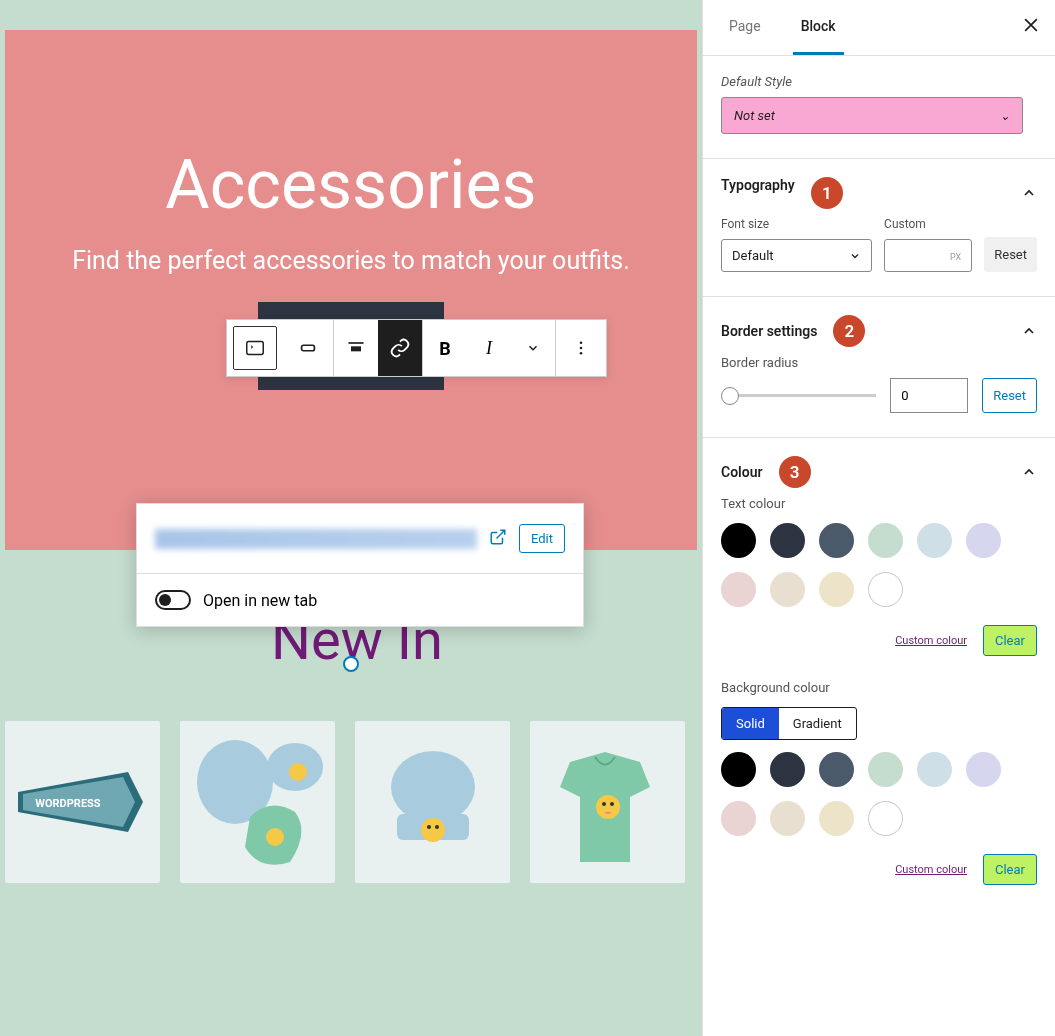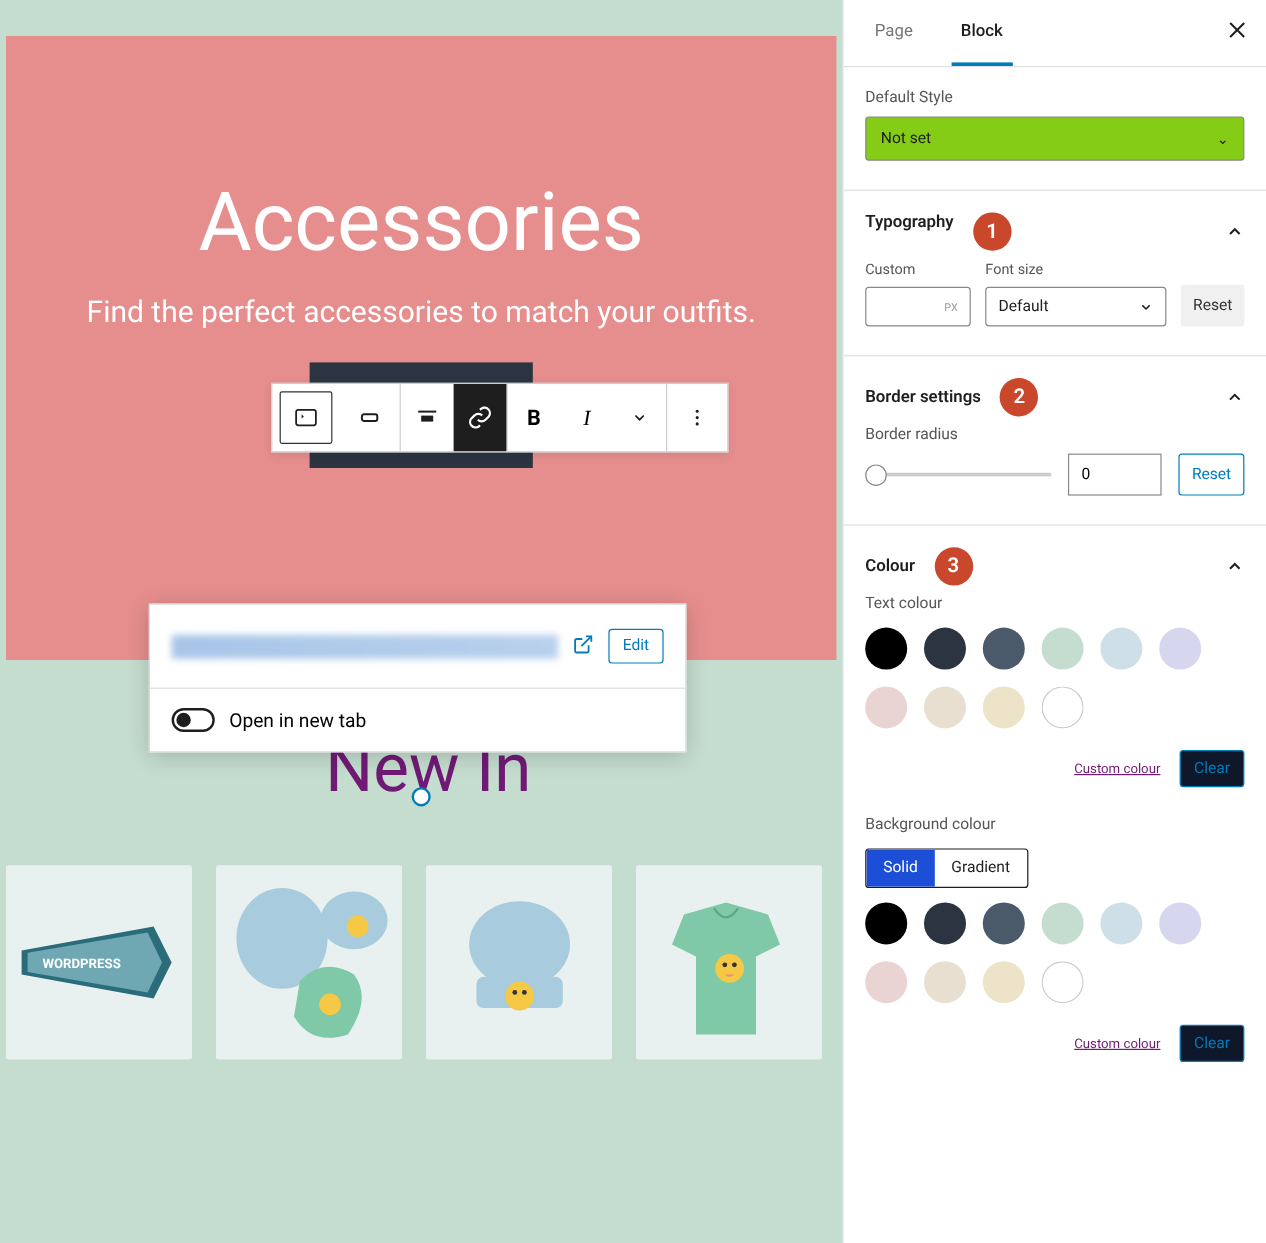--- a/index.html
+++ b/index.html
@@ -12,41 +12,41 @@
 .hero h1 { color: #fff; font-size: 68px; font-weight: 400; margin-bottom: 18px; }
 .hero p { color: #fff; font-size: 25px; font-weight: 400; line-height: 1.4; }
 .shop-btn { display: inline-block; background: #2b3440; color: #fff; font-size: 27px; font-weight: 500; padding: 28px 34px; margin-top: 24px; }
 .toolbar { position: absolute; top: 319px; left: 226px; display: flex; background: #fff; border: 1px solid #ccc; box-shadow: 0 2px 8px rgba(0,0,0,.1); }
 .tb-group { display:flex; border-right: 1px solid #ccc; }
 .tb-btn { width: 50px; height: 56px; display: flex; align-items: center; justify-content: center; cursor: pointer; }
 .tb-btn.wide { width: 44px; }
 .tb-btn svg, .tb-btn span { pointer-events: none; }
 .tb-btn.active { background: #1e1e1e; color: #fff; }
 .tb-first { border: 1px solid #333; margin: 6px; border-radius: 2px; width: 44px; height: 44px; }
-.popover { position: absolute; top: 503px; left: 124px; width: 448px; background: #fff; box-shadow: 0 3px 18px rgba(0,0,0,.2); border: 1px solid #ddd; }
+.popover { position: absolute; top: 503px; left: 136px; width: 448px; background: #fff; box-shadow: 0 3px 18px rgba(0,0,0,.2); border: 1px solid #ddd; }
 .popover-inner { padding: 20px 18px; display: flex; align-items: center; gap: 12px; }
 .url-blur { flex: 1; height: 20px; background: linear-gradient(90deg,#a8c5e8 0,#b8d0ed 100%); filter: blur(3px); }
 .ext-icon { color: #0073aa; }
 .edit-btn { border: 1.5px solid #007cba; color: #007cba; background: #fff; padding: 6px 11px; border-radius: 3px; font-size: 13px; }
 .popover-row2 { border-top: 1px solid #ddd; padding: 16px 18px; display: flex; align-items: center; gap: 12px; }
 .toggle { width: 36px; height: 20px; border: 2px solid #1e1e1e; border-radius: 10px; position: relative; }
 .toggle::after { content:""; position:absolute; left:2px; top:2px; width:12px; height:12px; background:#1e1e1e; border-radius:50%; }
 .selection-handle { position:absolute; left:50%; top:656px; transform:translateX(-50%); width:16px; height:16px; border:2px solid #007cba; border-radius:50%; background:#fff; }
 .newin { text-align:center; color:#701a75; font-size:56px; font-weight:400; margin:57px 0 48px;padding-left:12px; }
 .products { display:flex; gap:20px; padding:0 5px 10px 5px; }
 .product { width:155px; height:162px; background:#e8f0f0; border-radius:2px; display:flex; align-items:center; justify-content:center; overflow:hidden; }
 
 .sidebar { flex:1; background:#fff; border-left:1px solid #e0e0e0; overflow-y:auto; font-size:13px; color:#1e1e1e; }
 .sb-tabs { display:flex; border-bottom:1px solid #e0e0e0; padding:0 18px; position:relative; }
 .sb-tab { padding:18px 8px; margin-right:24px; color:#757575; cursor:pointer; font-size:14px; }
 .sb-tab.active { color:#1e1e1e; font-weight:500; border-bottom:3px solid #007cba; }
 .sb-close { position:absolute; right:14px; top:15px; cursor:pointer; font-size:20px; }
-.sb-section { padding:18px 18px 24px 18px; border-bottom:1px solid #e0e0e0; }
+.sb-section { padding:18px 32px 24px 18px; border-bottom:1px solid #e0e0e0;font-style:italic; }
 .sb-label { font-size:13px; color:#555; margin-bottom:8px; }
-.sb-select { width:100%; border:1px solid #888; border-radius:3px; padding:10px 12px; font-size:13px; background:#84cc16; display:flex; justify-content:space-between; align-items:center; }
+.sb-select { width:100%; border:1px solid #888; border-radius:3px; padding:10px 12px; font-size:13px; background:#f9a8d4; display:flex; justify-content:space-between; align-items:center; }
 .sb-panel-head { display:flex; align-items:center; justify-content:space-between; padding:18px 18px; border-bottom:1px solid #e0e0e0; }
 .sb-panel-head.open { border-bottom:none; padding-bottom:8px; }
 .sb-panel-title { font-size:14px; font-weight:600; }
 .badge { width:32px; height:32px; background:#c9472b; color:#fff; border-radius:50%; display:inline-flex; align-items:center; justify-content:center; font-size:17px; font-weight:600; margin-left:16px; }
 .sb-panel-body { padding:0 18px 24px 18px; border-bottom:1px solid #e0e0e0; }
 .sb-row { display:flex; gap:12px; align-items:flex-end; }
 .sb-field { flex:1; }
 .sb-field label { font-size:12px; color:#555; display:block; margin-bottom:8px; }
 .sb-smselect { border:1px solid #888; border-radius:3px; padding:8px 10px; width:100%; display:flex; justify-content:space-between; align-items:center; font-size:13px; }
 .sb-input { border:1px solid #888; border-radius:3px; padding:8px 10px; width:100%; font-size:13px; text-align:left; }
@@ -54,21 +54,21 @@
 .reset-btn.outline { background:#fff; border:1px solid #007cba; color:#007cba; padding:9px 10px; }
 .slider-row { display:flex; align-items:center; gap:14px; }
 .slider-track { flex:1; height:3px; background:#ccc; position:relative; }
 .slider-thumb { position:absolute; left:0; top:-7px; width:18px; height:18px; border:1px solid #888; background:#fff; border-radius:50%; }
 .num-input { width:78px; border:1px solid #888; padding:9px 10px; font-size:13px; }
 .swatches { display:flex; flex-wrap:wrap; gap:14px; margin-top:12px; }
 .swatch { width:35px; height:35px; border-radius:50%; cursor:pointer; }
 .swatch.outline { box-shadow: inset 0 0 0 1px #ccc; }
 .sb-actions { display:flex; justify-content:flex-end; align-items:center; gap:16px; margin-top:18px; }
 .link-btn { color:#701a75; text-decoration:underline; font-size:11px; cursor:pointer; }
-.clear-btn { border:1px solid #007cba; color:#007cba; background:#0f172a; padding:7px 11px; border-radius:3px; font-size:13px; }
+.clear-btn { border:1px solid #007cba; color:#007cba; background:#bef264; padding:7px 11px; border-radius:3px; font-size:13px; }
 .seg { display:inline-flex; border-radius:3px; overflow:hidden; border:1px solid #1e1e1e; margin-top:4px; }
 .seg-opt { padding:8px 14px; font-size:13px; cursor:pointer; }
 .seg-opt.on { background:#1d4ed8; color:#fff; }
 .px-suffix { font-size:9px; color:#999; }
 .chev { font-size:12px; }
 </style>
 </head>
 <body>
 
 <div class="editor">
@@ -212,33 +212,33 @@
     <div style="display:flex;align-items:flex-start">
       <span class="sb-panel-title">Typography</span>
       <span class="badge">1</span>
     </div>
     <svg width="16" height="16" viewBox="0 0 24 24" fill="none" stroke="#1e1e1e" stroke-width="2.5">
         <path d="M6 15l6-6 6 6"></path>
       </svg>
   </div>
   <div class="sb-panel-body">
     <div class="sb-row">
-      <div class="sb-field" style="flex:0.7">
-        <label>Custom</label>
-        <div class="sb-input" style="text-align:right">
-          <span class="px-suffix">PX</span>
-        </div>
-      </div>
       <div class="sb-field" style="flex:1.2">
         <label>Font size</label>
         <div class="sb-smselect">
           <span>Default</span>
           <svg width="12" height="12" viewBox="0 0 24 24" fill="none" stroke="#1e1e1e" stroke-width="2.5">
               <path d="M6 9l6 6 6-6"></path>
             </svg>
+        </div>
+      </div>
+      <div class="sb-field" style="flex:0.7">
+        <label>Custom</label>
+        <div class="sb-input" style="text-align:right">
+          <span class="px-suffix">PX</span>
         </div>
       </div>
       <button class="reset-btn">Reset</button>
     </div>
   </div>
 
   <div class="sb-panel-head open">
     <div style="display:flex;align-items:center">
       <span class="sb-panel-title">Border settings</span>
       <span class="badge">2</span>

